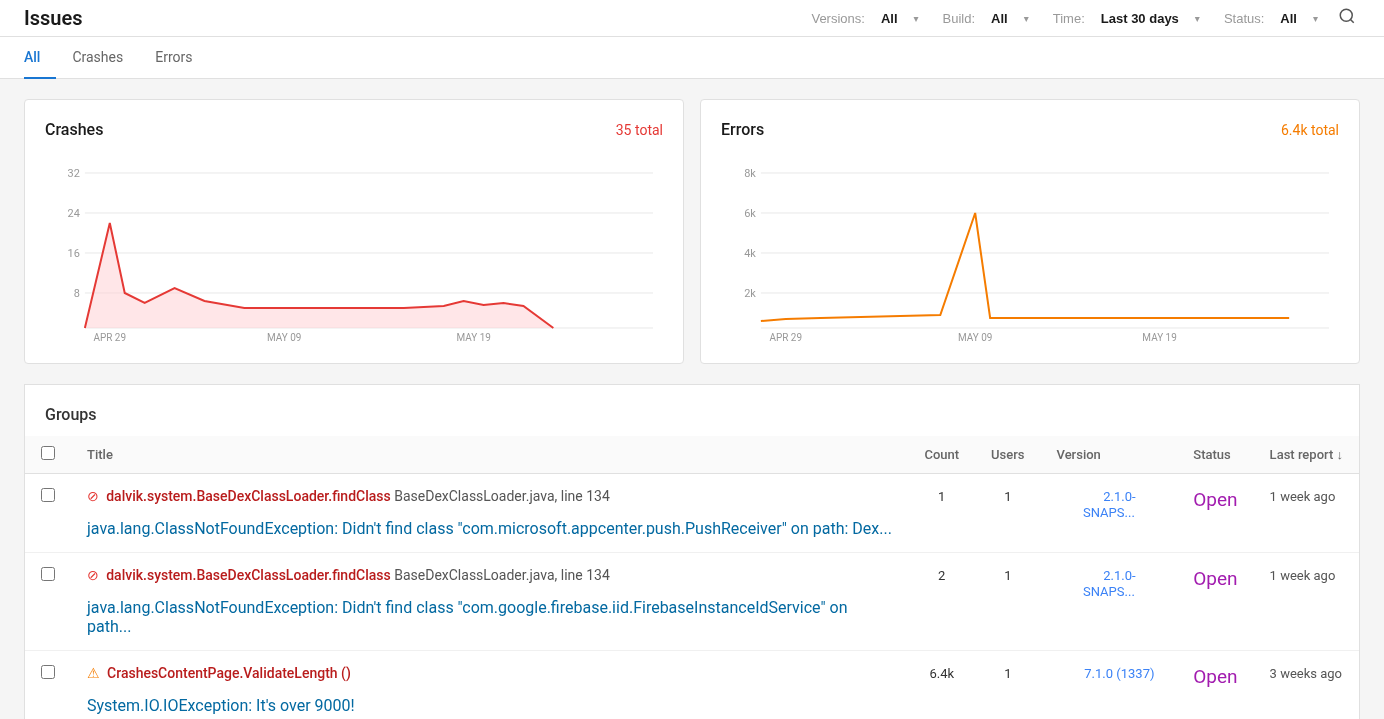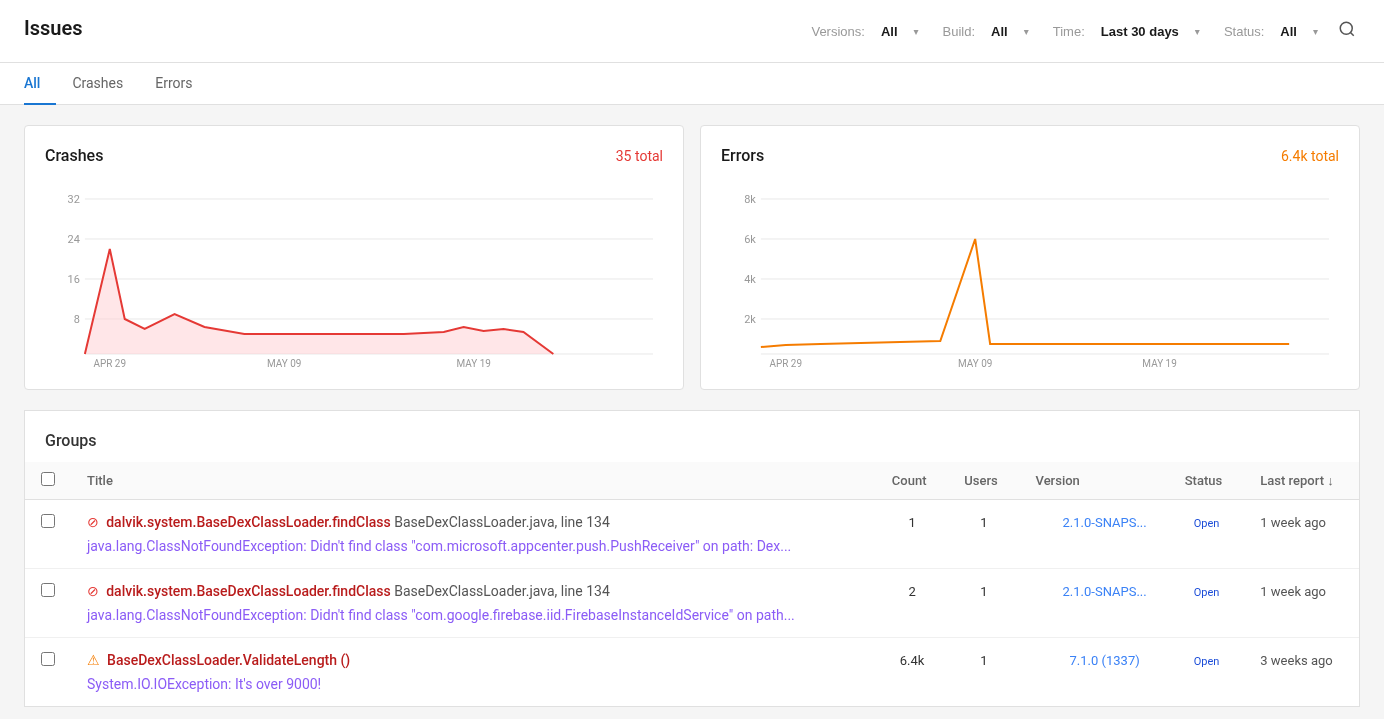--- a/index.html
+++ b/index.html
@@ -1,18 +1,18 @@
 <!DOCTYPE html>
 <html><head>
   <meta charset="utf-8">
   <style>
     * { box-sizing: border-box; margin: 0; padding: 0; }
     body { font-family: -apple-system, BlinkMacSystemFont, 'Segoe UI', Roboto, sans-serif; background: #f5f5f5; color: #333; font-size: 14px; }
 
-    .header { background: #fff; border-bottom: 1px solid #e0e0e0; padding: 16px 24px; display: flex; align-items: flex-start; justify-content: space-between; }
+    .header { background: #fff; border-bottom: 1px solid #e0e0e0; padding: 3px 24px; display: flex; align-items: center; justify-content: space-between; }
     .header-title { font-size: 20px; font-weight: 600; color: #1a1a1a; }
     .header-controls { display: flex; align-items: center; gap: 8px; }
     .filter-btn { display: flex; align-items: center; gap: 16px; padding: 4px 8px; border: none; background: none; cursor: pointer; font-size: 13px; color: #555; }
     .filter-btn .label { color: #999; }
     .filter-btn .value { font-weight: 600; color: #1a1a1a; }
     .filter-btn .chevron { font-size: 10px; color: #999; }
     .search-btn { background: none; border: none; cursor: pointer; color: #555; padding: 4px; font-size: 16px; }
 
     .tabs { background: #fff; padding: 0 24px; border-bottom: 1px solid #e0e0e0; display: flex; gap: 0; }
     .tab { padding: 12px 16px; cursor: pointer; font-size: 14px; color: #666; border-bottom: 2px solid transparent; margin-bottom: -1px; }
@@ -42,26 +42,26 @@
     .table th { padding: 10px 16px; text-align: left; font-size: 13px; color: #666; font-weight: 500; border-bottom: 1px solid #e0e0e0; background: #fafafa; }
     .table td { padding: 14px 16px; border-bottom: 1px solid #f0f0f0; vertical-align: top; }
     .table tr:last-child td { border-bottom: none; }
     .th-count, .th-users, .th-version, .th-status { text-align: center; }
     .td-count, .td-users, .td-version, .td-status { text-align: center; }
 
     .checkbox-cell { width: 36px; }
     .checkbox { width: 14px; height: 14px; cursor: pointer; }
     .issue-method { color: #b91c1c; font-weight: 500; }
     .issue-file { color: #555; }
-    .issue-desc { font-size: 14px; color: #8b5cf6; margin-top: 8px; }
+    .issue-desc { font-size: 16px; color: #0369a1; margin-top: 15px; }
     .issue-icon { display: inline-block; margin-right: 4px; }
     .icon-crash { color: #e53935; }
     .icon-warning { color: #f57c00; }
 
-    .status-open { color: #1d4ed8; font-size: 11px; }
+    .status-open { color: #a21caf; font-size: 19px; }
     .count-val { font-size: 13px; color: #333; }
     .users-val { font-size: 13px; color: #333; }
     .version-val { font-size: 13px; color: #3b82f6; margin-left: 21px; }
     .last-report-val { font-size: 13px; color: #555; white-space: nowrap; }
   </style>
 </head>
 <body>
 
 <div class="header">
   <span class="header-title">Issues</span>
@@ -222,21 +222,21 @@
           <td><span class="last-report-val">1 week ago</span></td>
         </tr>
 
         <tr>
           <td class="checkbox-cell">
             <input type="checkbox" class="checkbox" style="">
           </td>
           <td>
             <div>
               <span class="issue-icon icon-warning">⚠</span>
-              <span class="issue-method">BaseDexClassLoader.ValidateLength ()</span>
+              <span class="issue-method">CrashesContentPage.ValidateLength ()</span>
             </div>
             <div class="issue-desc">System.IO.IOException: It's over 9000!</div>
           </td>
           <td class="td-count"><span class="count-val">6.4k</span></td>
           <td class="td-users"><span class="users-val">1</span></td>
           <td class="td-version"><span class="version-val">7.1.0 (1337)</span></td>
           <td class="td-status"><span class="status-open">Open</span></td>
           <td><span class="last-report-val">3 weeks ago</span></td>
         </tr>
       </tbody>

